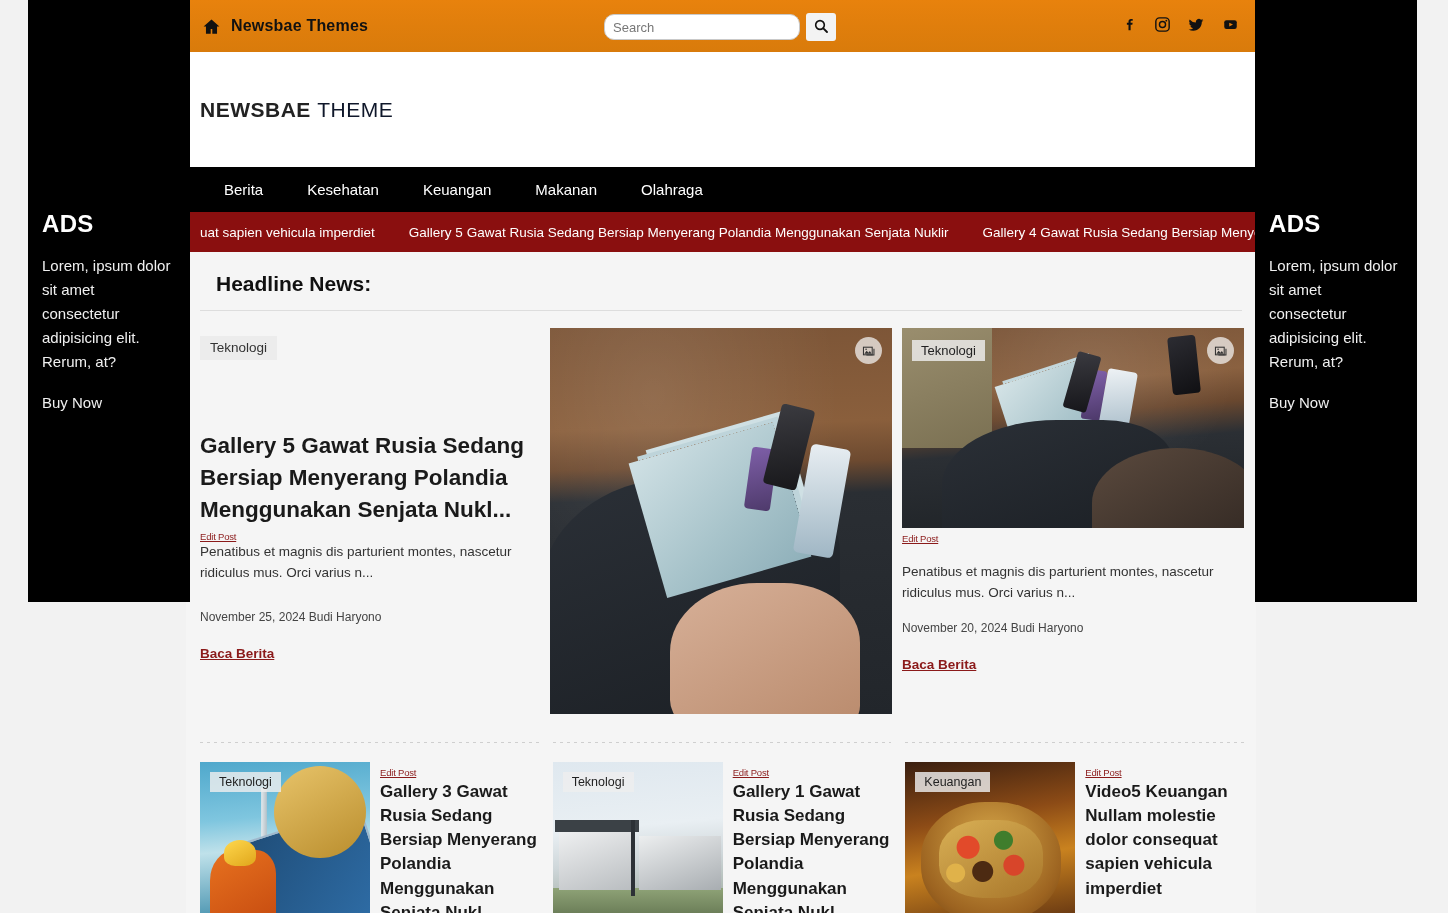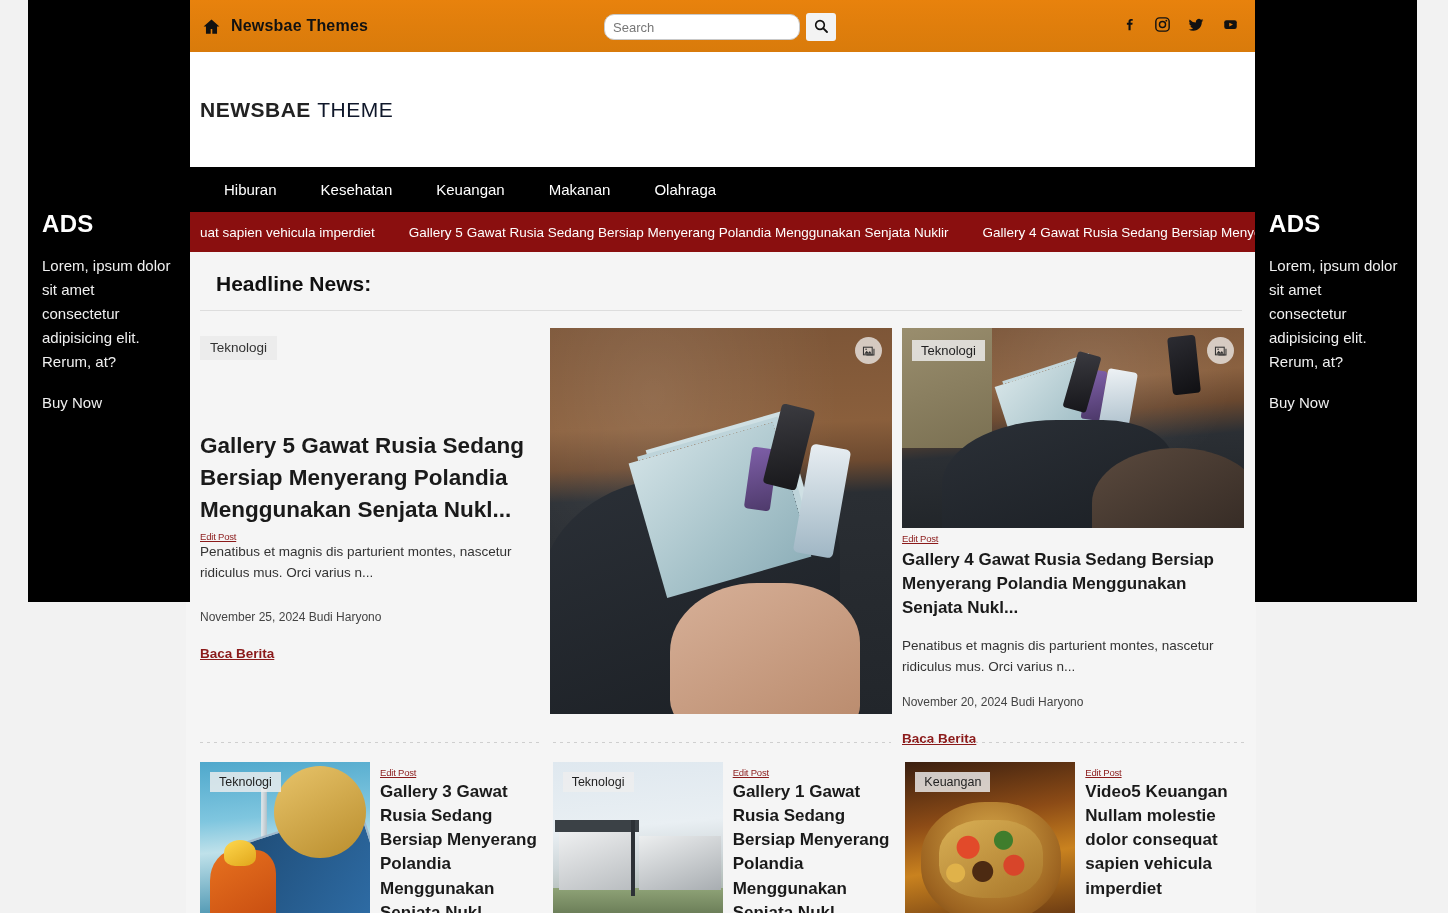--- a/index.html
+++ b/index.html
@@ -364,21 +364,21 @@
 </div>
 
 <div class="logorow">
   <div class="logo">
     <b>NEWSBAE</b>
     <span>THEME</span>
   </div>
 </div>
 
 <div class="navbar">
-  <div class="navitem">Hiburan</div>
+  <div class="navitem">Berita</div>
   <div class="navitem">Kesehatan</div>
   <div class="navitem">Keuangan</div>
   <div class="navitem">Makanan</div>
   <div class="navitem">Olahraga</div>
 </div>
 
 <div class="marquee">
   <span>uat sapien vehicula imperdiet</span>
   <span>Gallery 5 Gawat Rusia Sedang Bersiap Menyerang Polandia Menggunakan Senjata Nuklir</span>
   <span>Gallery 4 Gawat Rusia Sedang Bersiap Menyerang Polandia</span>
@@ -436,21 +436,20 @@
       <div class="img-badge">
         <svg width="14" height="14" viewBox="0 0 24 24">
           <rect x="2.5" y="5.5" width="15" height="13" fill="none" stroke="#333" stroke-width="1.8"></rect>
           <path d="M4 16.5 8 11.5l3 3.5 2.5-3 3 4.5z" fill="#333"></path>
           <circle cx="7" cy="9" r="1.4" fill="#333"></circle>
           <path d="M20.5 8v11h-13" fill="none" stroke="#333" stroke-width="1.8"></path>
         </svg>
       </div>
     </div>
     <a class="edit-post">Edit Post</a>
-    <div class="side-title">Gallery 4 Gawat Rusia Sedang Bersiap Menyerang Polandia Menggunakan Senjata Nukl...</div>
     <div class="side-excerpt">Penatibus et magnis dis parturient montes, nascetur ridiculus mus. Orci varius n...</div>
     <div class="side-meta">
       <span>November 20, 2024</span>
       <span>Budi Haryono</span>
     </div>
     <a class="baca">Baca Berita</a>
   </div>
 </div>
 
 <div class="cards">

